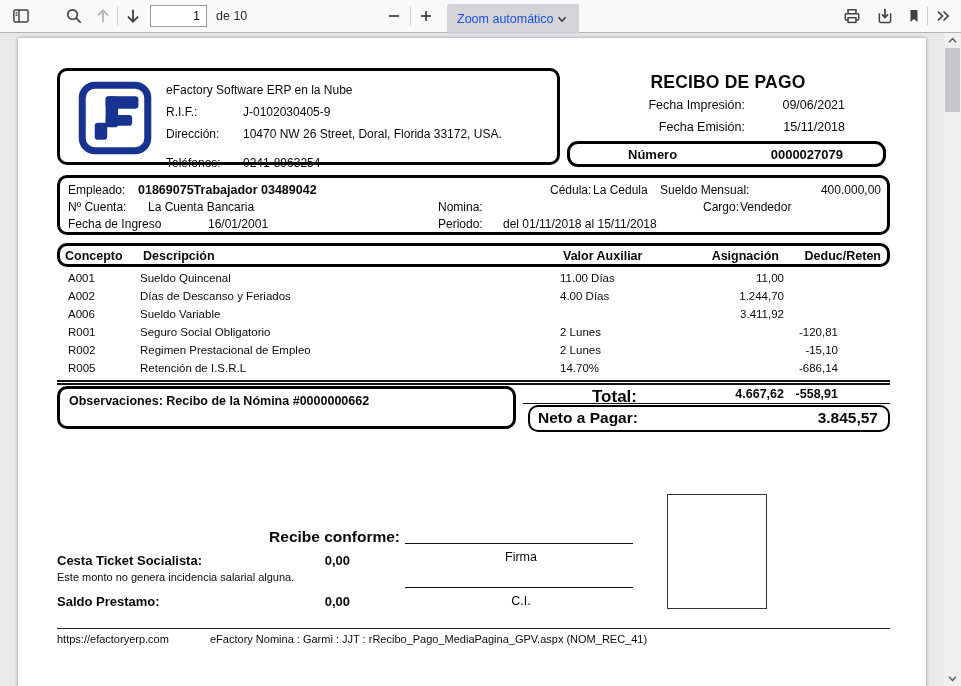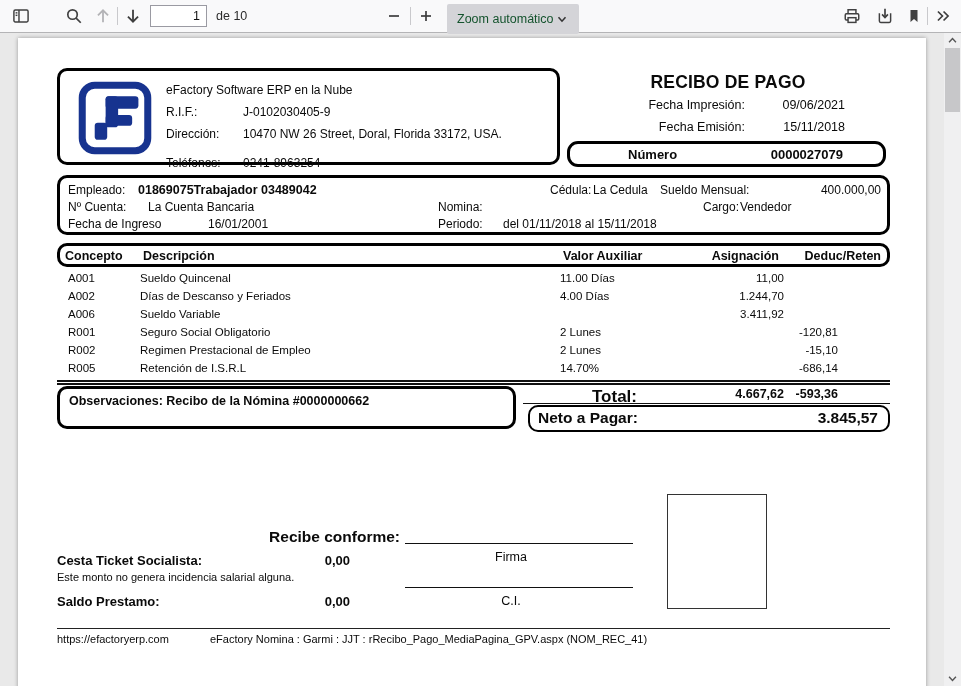--- a/index.html
+++ b/index.html
@@ -16,21 +16,21 @@
   
   .toolbar{position:absolute;top:0;left:0;width:961px;height:33px;background:var(--toolbar-bg);
     border-bottom:1px solid #b4b4b6;z-index:30;}
   .tb-btn{position:absolute;top:3px;width:26px;height:26px;display:flex;align-items:center;justify-content:center;
     border-radius:2px;cursor:pointer;}
   .tb-sep{position:absolute;top:7px;width:1px;height:18px;background:#c9c9cc;}
   .page-input{position:absolute;left:150px;top:5px;width:57px;height:22px;border:1px solid #9a9aa2;background:#fff;
     text-align:right;padding-right:6px;font-size:12.5px;font-family:"Liberation Sans",sans-serif;color:#111;}
   .page-count{position:absolute;left:216px;top:9px;font-size:12.5px;color:#2b2b2b;}
   .zoom-select{position:absolute;left:447px;top:4px;width:132px;height:30px;background:var(--select-bg);
-    border-radius:2px;display:flex;align-items:center;padding:0 10px;font-size:12.5px;color:#14532d;cursor:pointer;}
+    border-radius:2px;display:flex;align-items:center;padding:0 10px;font-size:12.5px;color:#1d4ed8;cursor:pointer;}
   .zoom-select .chev{margin-left:auto;display:flex;}
 
   
   .scrollbar{position:absolute;top:33px;right:0;width:17px;height:653px;background:#f0f0f1;z-index:25;}
   .sb-arrow{position:absolute;left:0;width:17px;height:15px;display:flex;align-items:center;justify-content:center;cursor:pointer;}
   .sb-arrow.up{top:0;}
   .sb-arrow.down{bottom:0;}
   .sb-thumb{position:absolute;left:1px;top:15px;width:15px;height:64px;background:#c7c7c9;cursor:pointer;}
 
   
@@ -88,21 +88,21 @@
   .neto-box{left:510px;top:367px;width:362px;height:27px;border-radius:10px;border-width:2.5px;}
   .neto-box .lab{position:absolute;left:8px;top:2px;font-size:15.5px;}
   .neto-box .val{position:absolute;right:10px;top:2px;font-size:15.5px;}
 
   
   .recibe{left:180px;top:490px;width:202px;text-align:right;font-size:15.5px;}
   .row-lab{position:absolute;left:39px;font-size:13px;}
   .row-val{position:absolute;right:576px;font-size:13px;}
   .note{left:39px;top:533px;font-size:11px;}
   .sig-line{position:absolute;left:387px;width:228px;border-top:1.5px solid #111;}
-  .sig-cap{position:absolute;left:379px;width:228px;text-align:center;font-size:12.5px;}
+  .sig-cap{position:absolute;left:389px;width:228px;text-align:center;font-size:12.5px;}
   .stamp-box{left:649px;top:456px;width:100px;height:115px;border:1.5px solid #333;border-radius:0;}
 
   
   .foot-line{left:39px;top:590px;width:833px;border-top:1.5px solid #222;}
   .foot-url{left:39px;top:595px;font-size:11px;}
   .foot-mod{left:192px;top:595px;font-size:11px;}
 
   svg{display:block;}
 </style>
 </head>
@@ -332,21 +332,21 @@
     </div>
 
   <div class="abs dbl-line"></div>
 
   <div class="box obs-box">
     <span class="b">Observaciones: Recibo de la Nómina #0000000662</span>
   </div>
   <div class="abs total-row">
     <span class="total-lab b">Total:</span>
     <span class="total-asig b">4.667,62</span>
-    <span class="total-deduc b">-593,36</span>
+    <span class="total-deduc b">-558,91</span>
   </div>
   <div class="abs neto-sep"></div>
   <div class="box neto-box">
     <span class="lab b">Neto a Pagar:</span>
     <span class="val b">3.845,57</span>
   </div>
 
   <div class="abs recibe b">Recibe conforme:</div>
 
   <span class="row-lab b" style="top:515px;">Cesta Ticket Socialista:</span>

